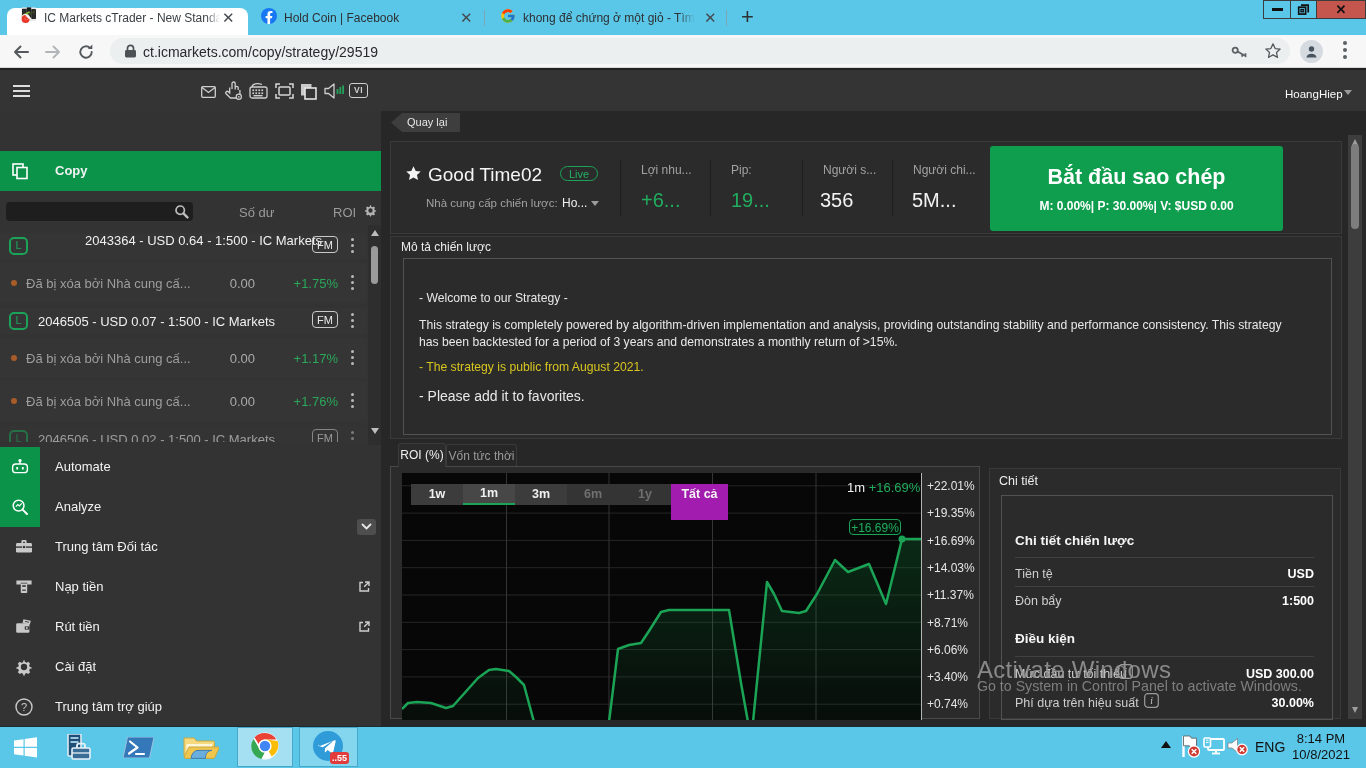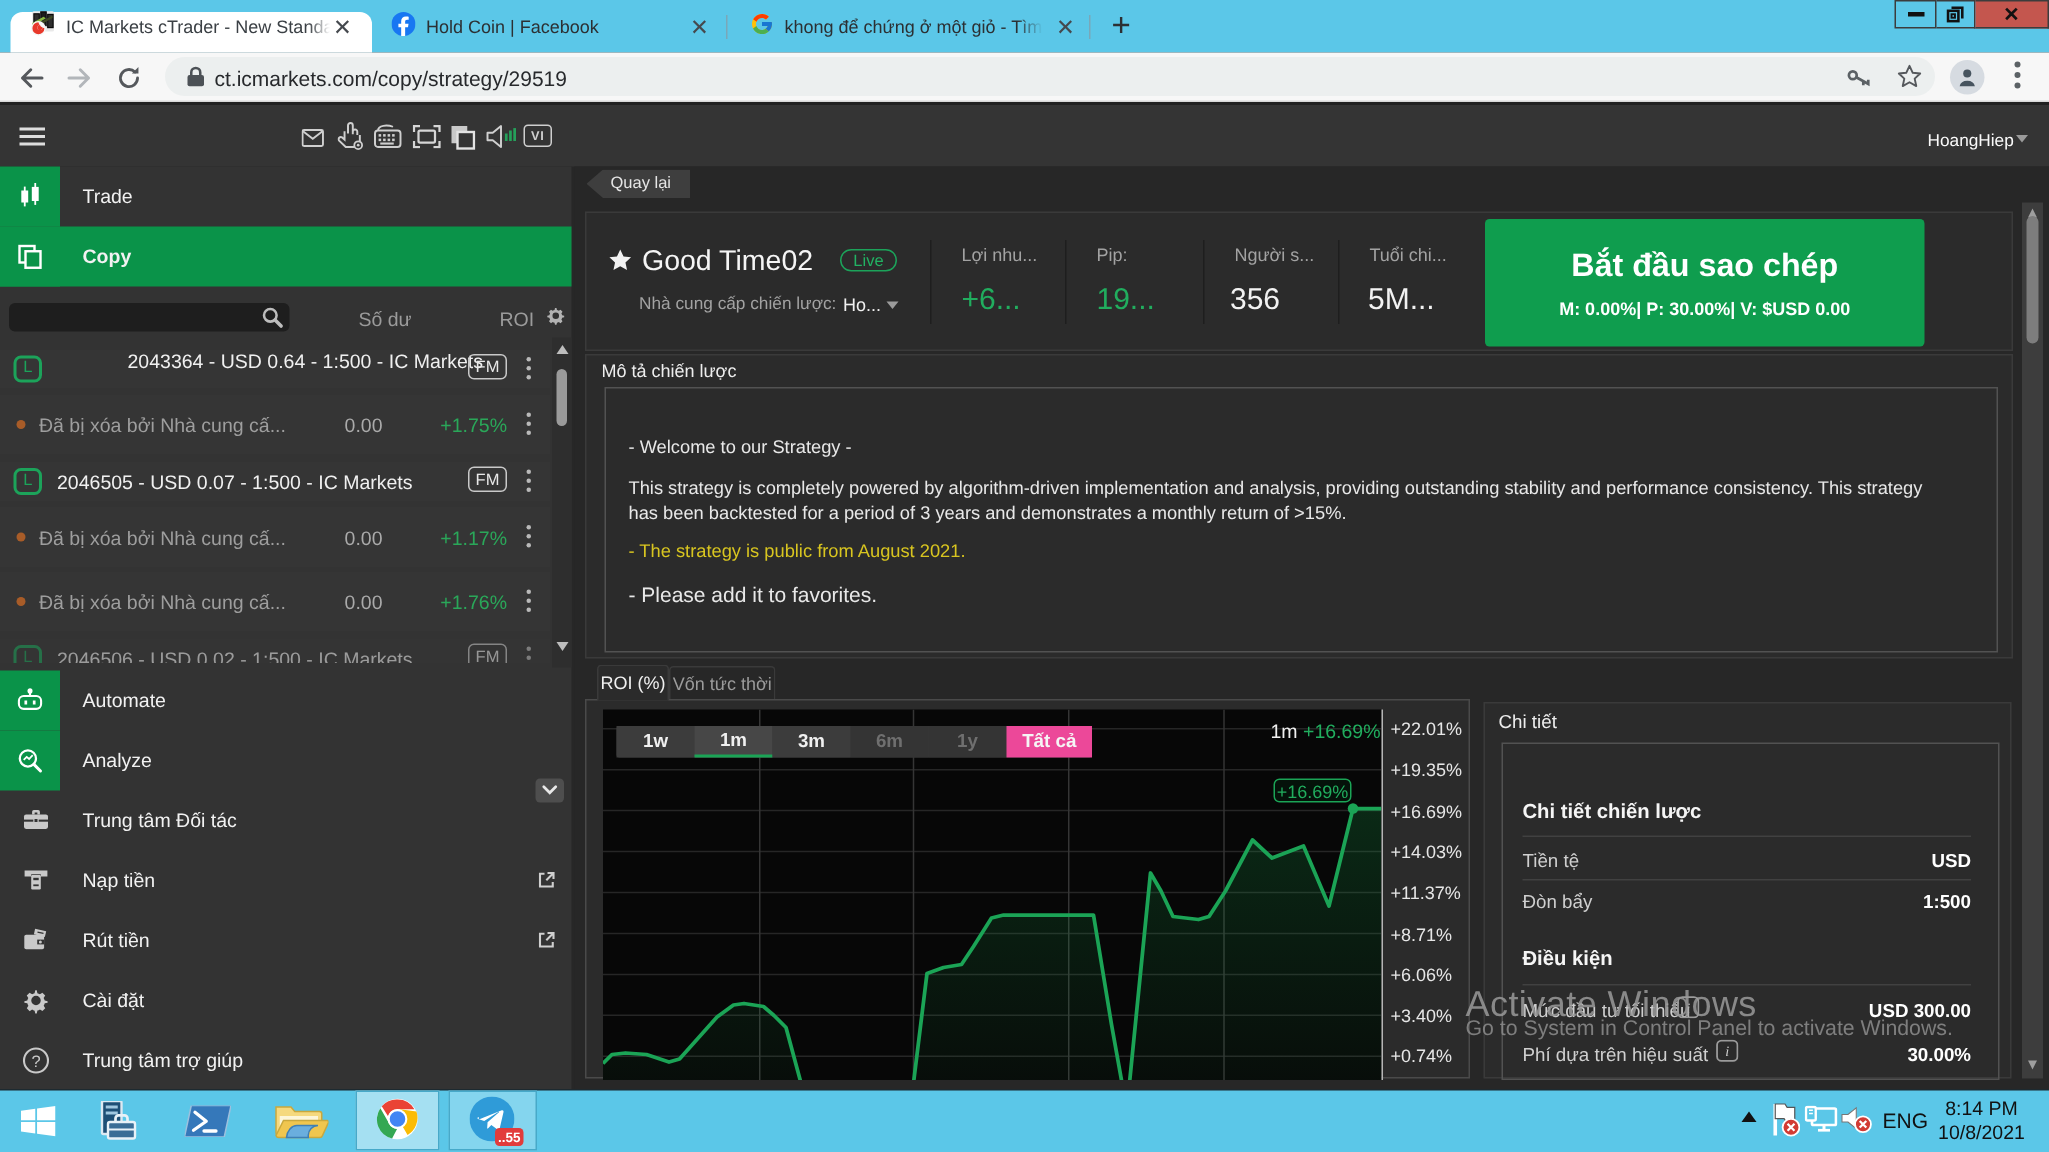--- a/index.html
+++ b/index.html
@@ -181,33 +181,20 @@
         <path d="M1 6.5 h3.5 L10 2 v14 L4.5 11.5 H1 Z" fill="none" stroke="#cfcfcf" stroke-width="1.3" stroke-linejoin="round"></path>
         <rect x="12.6" y="7" width="1.8" height="5" fill="#25a05a"></rect>
         <rect x="15.4" y="5" width="1.8" height="7" fill="#25a05a"></rect>
         <rect x="18.2" y="3.4" width="1.8" height="8.6" fill="#25a05a"></rect>
       </svg>
     <div class="abs" style="left:349px;top:15px;width:19px;height:15px;border:1.3px solid #cfcfcf;border-radius:3px;color:#cfcfcf;font-size:8.5px;font-weight:bold;text-align:center;line-height:12.5px;letter-spacing:0.5px;">VI</div>
     <div class="abs" style="left:1285px;top:20px;font-size:11.5px;color:#fafafa;">HoangHiep</div>
     <div class="abs" style="left:1344px;top:22px;width:0;height:0;border-left:4.5px solid transparent;border-right:4.5px solid transparent;border-top:5.5px solid #9b9b9b;"></div>
     <div class="abs" id="sidebar">
 
-      <div class="srow" style="top:0;">
-        <div class="gicon">
-            <svg class="micon" viewBox="0 0 20 20">
-              <g fill="#fff">
-                <rect x="4.2" y="6" width="4.6" height="8"></rect>
-                <rect x="5.9" y="3.4" width="1.2" height="13.2"></rect>
-                <rect x="11.2" y="3.6" width="4.6" height="9.4"></rect>
-                <rect x="12.9" y="1" width="1.2" height="14.6"></rect>
-              </g>
-            </svg>
-          </div>
-        <div class="lbl">Trade</div>
-      </div>
 
       <div class="srow" style="top:40px;background:#0a9349;">
         <div class="gicon">
             <svg class="micon" viewBox="0 0 20 20">
               <rect x="3" y="3" width="10" height="11" fill="#0a9349" stroke="#fff" stroke-width="1.6"></rect>
               <rect x="7" y="6.5" width="10" height="11" fill="#0a9349" stroke="#fff" stroke-width="1.6"></rect>
             </svg>
           </div>
         <div class="lbl" style="font-weight:bold;">Copy</div>
       </div>
@@ -392,21 +379,21 @@
         <div class="vsep" style="left:229px;"></div>
         <div class="vsep" style="left:319px;"></div>
         <div class="vsep" style="left:411px;"></div>
         <div class="vsep" style="left:501px;"></div>
         <div class="statlbl" style="left:250px;">Lợi nhu...</div>
         <div class="statval gr" style="left:250px;">+6...</div>
         <div class="statlbl" style="left:340px;">Pip:</div>
         <div class="statval gr" style="left:340px;">19...</div>
         <div class="statlbl" style="left:432px;">Người s...</div>
         <div class="statval wh" style="left:429px;">356</div>
-        <div class="statlbl" style="left:522px;">Tuổi chi...</div>
+        <div class="statlbl" style="left:522px;">Người chi...</div>
         <div class="statval wh" style="left:521px;">5M...</div>
         <div class="abs" style="left:599px;top:4px;width:293px;height:85px;background:#0f9d4e;border-radius:3px;">
           <div style="text-align:center;margin-top:19px;font-size:21.5px;font-weight:bold;color:#fff;">Bắt đầu sao chép</div>
           <div style="text-align:center;margin-top:9px;font-size:12px;font-weight:bold;color:#fff;">M: 0.00%| P: 30.00%| V: $USD 0.00</div>
         </div>
       </div>
 
       <div class="card" style="left:7px;top:125px;width:952px;height:203px;">
         <div class="abs" style="left:10px;top:3px;font-size:12px;color:#ededed;">Mô tả chiến lược</div>
         <div class="innerbox" style="left:12px;top:21px;width:929px;height:177px;"></div>
@@ -452,21 +439,21 @@
           <circle cx="500" cy="66" r="3.5" fill="#1ba456"></circle>
         </svg>
         <div class="abs" style="left:530px;top:6px;width:1px;height:247px;background:#b5b5b5;"></div>
 
         <div class="abs" style="left:20px;top:17px;width:317px;height:21px;background:#393939;border-radius:2px;"></div>
         <div class="abs" style="left:20px;top:17px;width:52px;height:21px;background:#3c3c3c;color:#f0f0f0;font-size:12.5px;font-weight:bold;text-align:center;line-height:21px;">1w</div>
         <div class="abs" style="left:72px;top:17px;width:52px;height:21px;background:#474747;border-bottom:2px solid #1ba456;color:#f0f0f0;font-size:12.5px;font-weight:bold;text-align:center;line-height:19px;">1m</div>
         <div class="abs" style="left:124px;top:17px;width:52px;height:21px;background:#3c3c3c;color:#f0f0f0;font-size:12.5px;font-weight:bold;text-align:center;line-height:21px;">3m</div>
         <div class="abs" style="left:176px;top:17px;width:52px;height:21px;background:#343434;color:#6f6f6f;font-size:12.5px;font-weight:bold;text-align:center;line-height:21px;">6m</div>
         <div class="abs" style="left:228px;top:17px;width:52px;height:21px;background:#343434;color:#6f6f6f;font-size:12.5px;font-weight:bold;text-align:center;line-height:21px;">1y</div>
-        <div class="abs" style="left:280px;top:17px;width:57px;height:21px;background:#ec4899;color:#f5f5f5;font-size:12.5px;font-weight:bold;text-align:center;line-height:21px;">Tất cả</div>
+        <div class="abs" style="left:280px;top:17px;width:57px;height:36px;background:#a21caf;color:#f5f5f5;font-size:12.5px;font-weight:bold;text-align:center;line-height:21px;">Tất cả</div>
 
         <div class="abs" style="left:456px;top:13px;font-size:13px;color:#f0f0f0;">1m <span style="color:#21ad5e;">+16.69%</span></div>
         <div class="abs" style="left:458px;top:52px;width:52px;height:16px;border:1.5px solid #1ba456;border-radius:4px;background:rgba(5,20,10,0.85);color:#21ad5e;font-size:12px;text-align:center;line-height:16px;">+16.69%</div>
 
         <div class="abs" style="left:536px;top:12px;font-size:12px;color:#e6e6e6;">+22.01%</div>
         <div class="abs" style="left:536px;top:39px;font-size:12px;color:#e6e6e6;">+19.35%</div>
         <div class="abs" style="left:536px;top:67px;font-size:12px;color:#e6e6e6;">+16.69%</div>
         <div class="abs" style="left:536px;top:94px;font-size:12px;color:#e6e6e6;">+14.03%</div>
         <div class="abs" style="left:536px;top:121px;font-size:12px;color:#e6e6e6;">+11.37%</div>
         <div class="abs" style="left:536px;top:149px;font-size:12px;color:#e6e6e6;">+8.71%</div>

